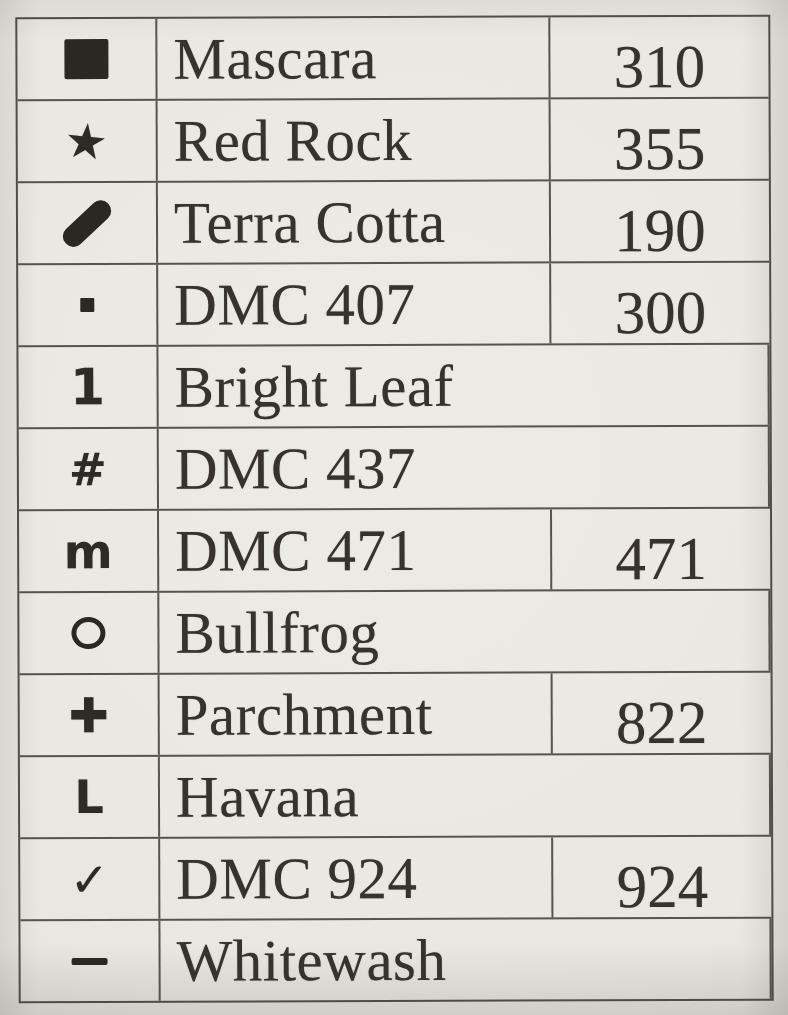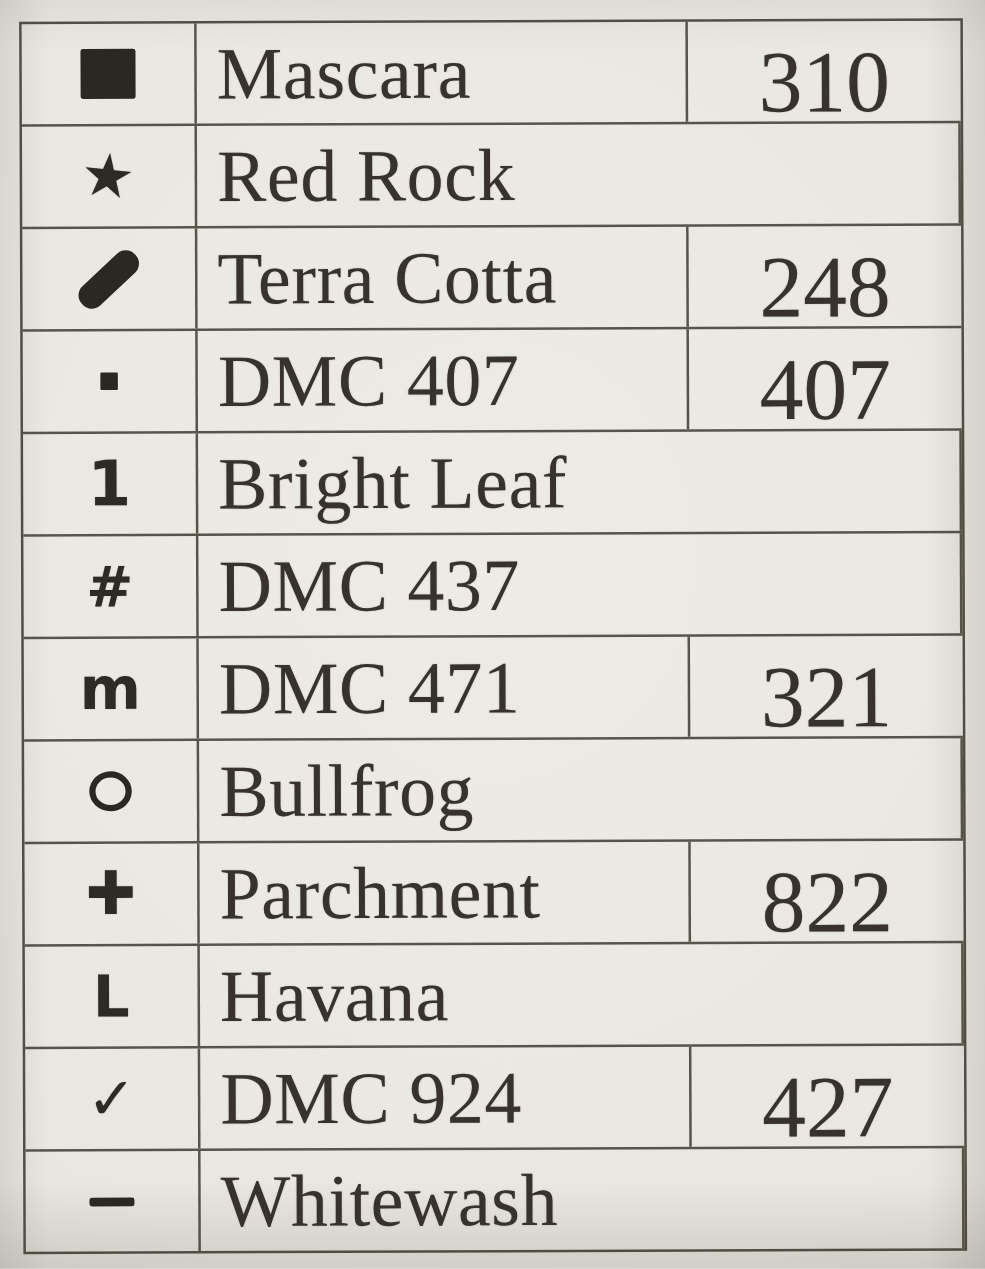--- a/index.html
+++ b/index.html
@@ -34,21 +34,21 @@
     flex:1;
     border-right:2px solid rgba(62,57,49,0.85);
     padding-left:16px;
     font-size:59px;
     letter-spacing:0.5px;
     text-shadow:0 0 1px rgba(50,44,37,0.40);
     white-space:nowrap;
   }
   .cell.num{
     width:218px;justify-content:center;
-    font-size:70px;
+    font-size:61px;
     padding-top:20px;
     text-shadow:0 0 1px rgba(50,44,37,0.40);
   }
   
   .glyph{
     font-family:"DejaVu Sans",sans-serif;
     color:#2e2a25;
     line-height:1;
     text-shadow:0 0 1px rgba(46,42,37,0.35);
   }
@@ -79,36 +79,37 @@
       </div>
       <div class="cell name">Mascara</div>
       <div class="cell num">310</div>
     </div>
 
     <div class="row">
       <div class="cell sym">
         <span class="glyph g-star">★</span>
       </div>
       <div class="cell name">Red Rock</div>
+      <div class="cell num">355</div>
     </div>
 
     <div class="row">
       <div class="cell sym">
         <span class="shape s-diag"></span>
       </div>
       <div class="cell name">Terra Cotta</div>
-      <div class="cell num">248</div>
+      <div class="cell num">190</div>
     </div>
 
     <div class="row">
       <div class="cell sym">
         <span class="shape s-smallsq"></span>
       </div>
       <div class="cell name">DMC 407</div>
-      <div class="cell num">407</div>
+      <div class="cell num">300</div>
     </div>
 
     <div class="row">
       <div class="cell sym">
         <span class="glyph g-one">1</span>
       </div>
       <div class="cell name">Bright Leaf</div>
     </div>
 
     <div class="row">
@@ -116,21 +117,21 @@
         <span class="glyph g-hash">#</span>
       </div>
       <div class="cell name">DMC 437</div>
     </div>
 
     <div class="row">
       <div class="cell sym">
         <span class="glyph g-m">m</span>
       </div>
       <div class="cell name">DMC 471</div>
-      <div class="cell num">321</div>
+      <div class="cell num">471</div>
     </div>
 
     <div class="row">
       <div class="cell sym">
         <span class="shape s-ring"></span>
       </div>
       <div class="cell name">Bullfrog</div>
     </div>
 
     <div class="row">
@@ -146,21 +147,21 @@
         <span class="glyph g-L">L</span>
       </div>
       <div class="cell name">Havana</div>
     </div>
 
     <div class="row">
       <div class="cell sym">
         <span class="glyph g-check">✓</span>
       </div>
       <div class="cell name">DMC 924</div>
-      <div class="cell num">427</div>
+      <div class="cell num">924</div>
     </div>
 
     <div class="row">
       <div class="cell sym">
         <span class="shape s-dash"></span>
       </div>
       <div class="cell name">Whitewash</div>
     </div>
 
   </div>

